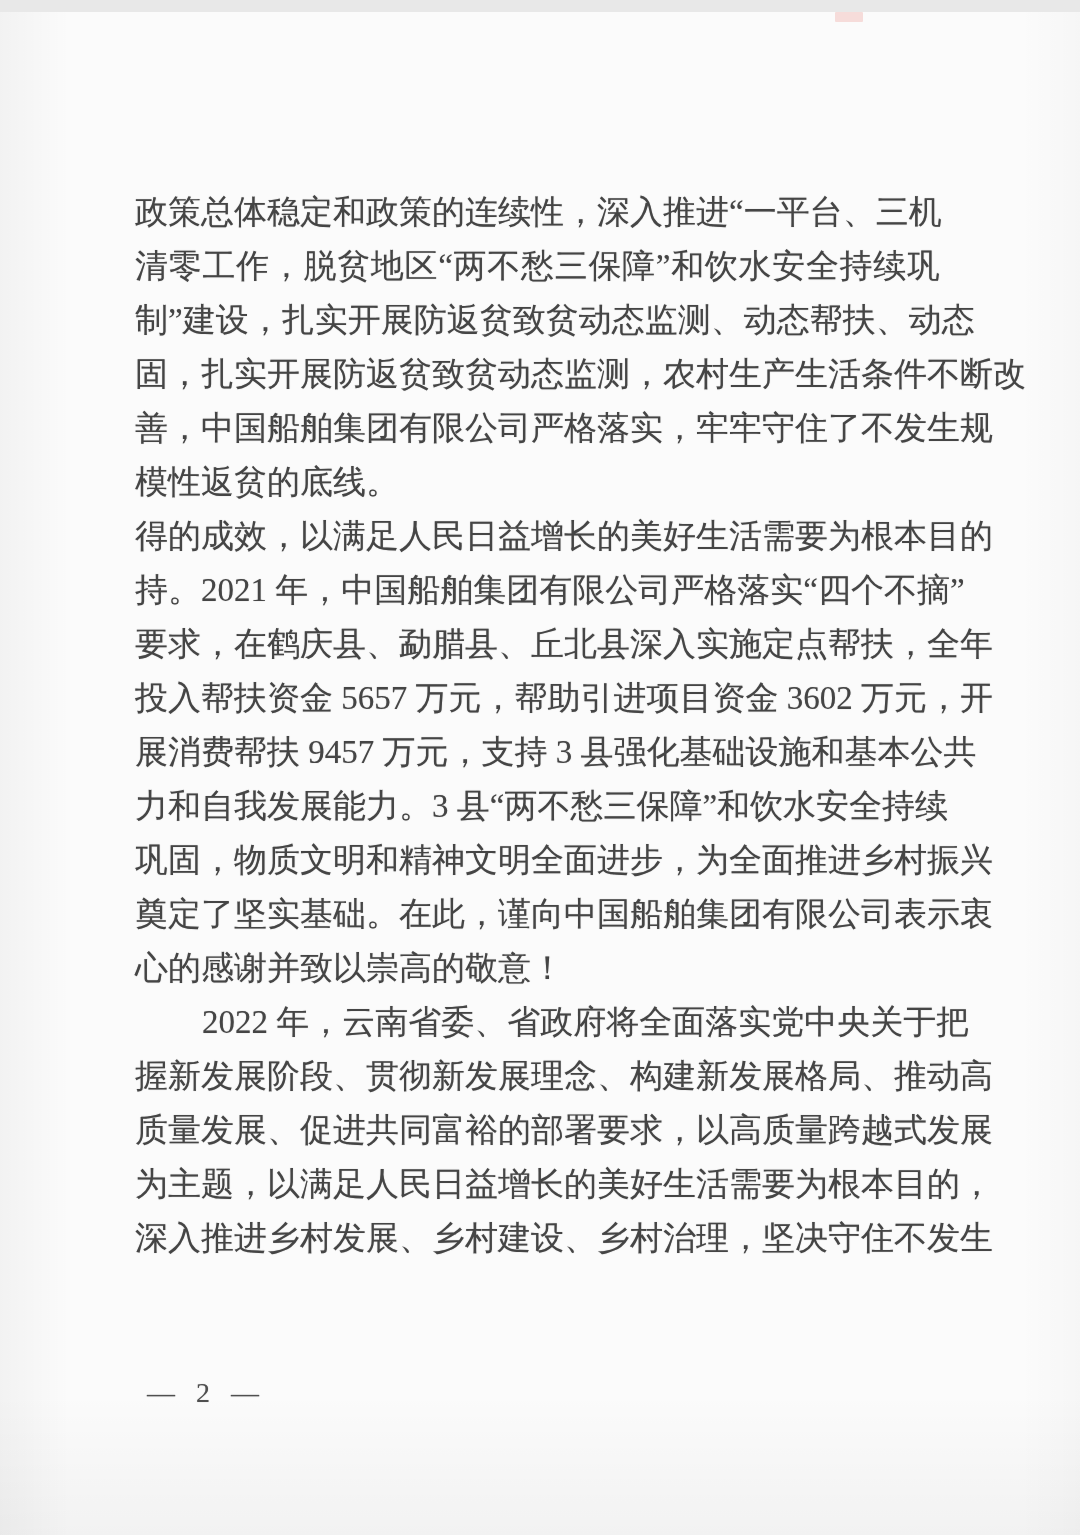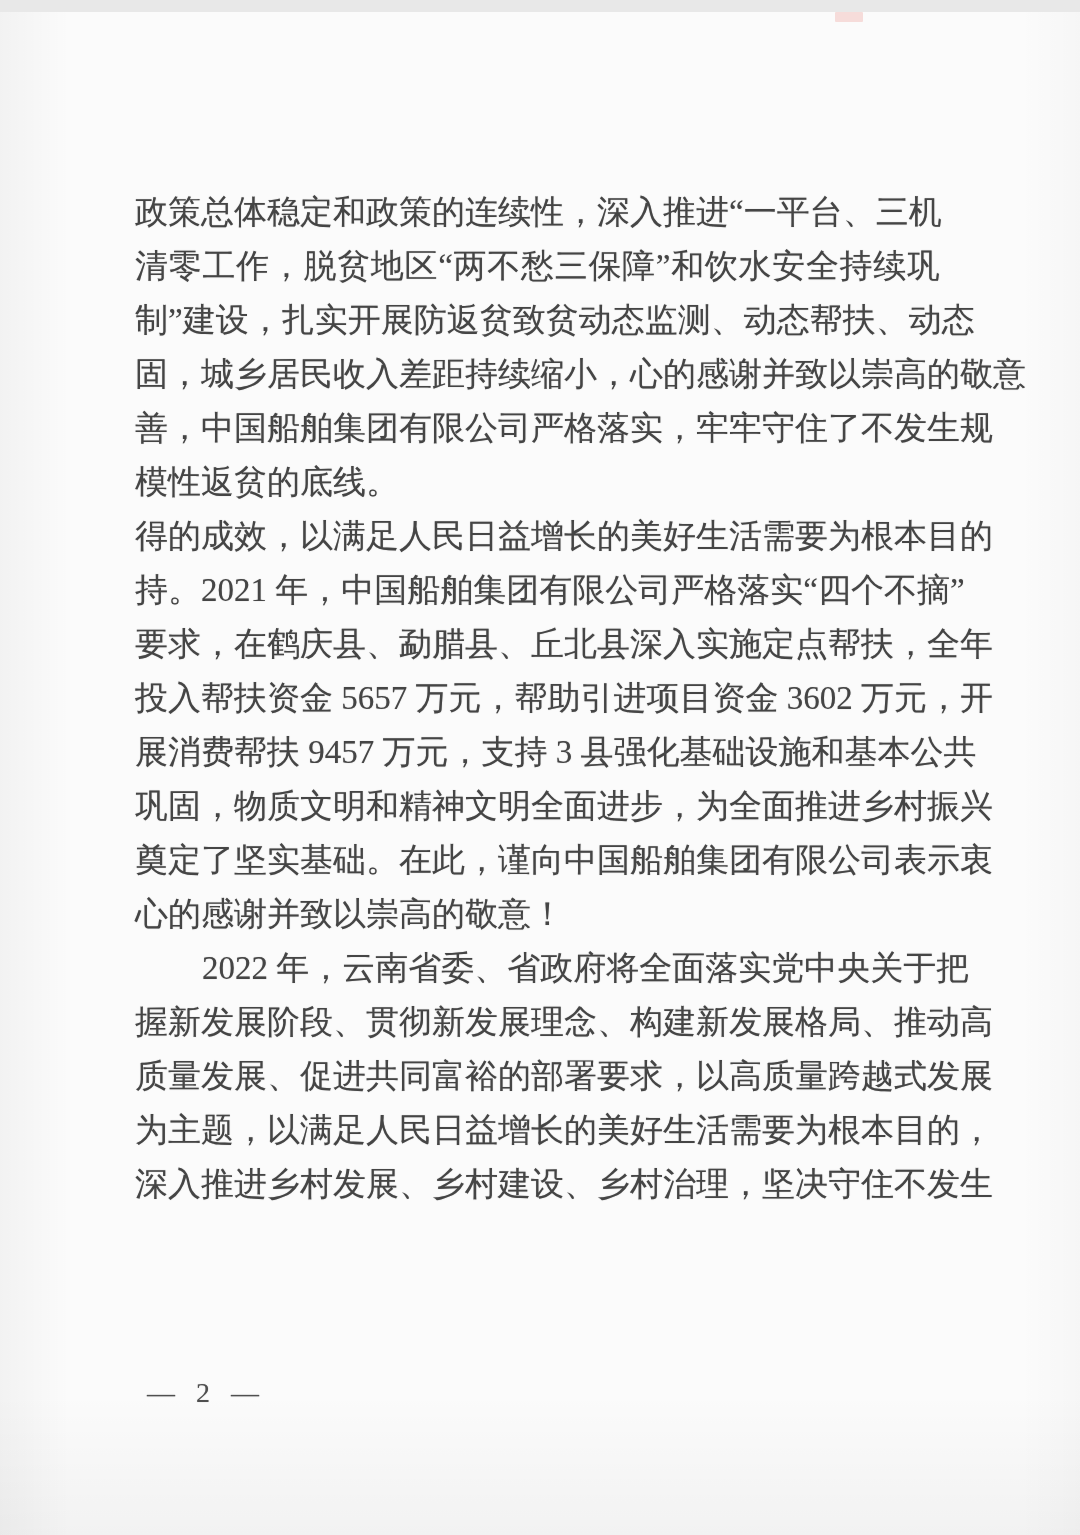--- a/index.html
+++ b/index.html
@@ -84,31 +84,32 @@
 <div class="page">
 
   <div class="scan-red-mark"></div>
 
   <div class="content">
 
     <div class="para">
       <div class="line">政策总体稳定和政策的连续性，深入推进“一平台、三机</div>
       <div class="line">清零工作，脱贫地区“两不愁三保障”和饮水安全持续巩</div>
       <div class="line">制”建设，扎实开展防返贫致贫动态监测、动态帮扶、动态</div>
-      <div class="line">固，城乡居民收入差距持续缩小，心的感谢并致以崇高的敬意</div>
+      <div class="line">固，扎实开展防返贫致贫动态监测，农村生产生活条件不断改</div>
       <div class="line">善，中国船舶集团有限公司严格落实，牢牢守住了不发生规</div>
       <div class="line para-end">模性返贫的底线。</div>
     </div>
 
     <div class="para">
       <div class="line">得的成效，以满足人民日益增长的美好生活需要为根本目的</div>
       <div class="line">持。2021 年，中国船舶集团有限公司严格落实“四个不摘”</div>
       <div class="line">要求，在鹤庆县、勐腊县、丘北县深入实施定点帮扶，全年</div>
       <div class="line">投入帮扶资金 5657 万元，帮助引进项目资金 3602 万元，开</div>
       <div class="line">展消费帮扶 9457 万元，支持 3 县强化基础设施和基本公共</div>
+      <div class="line">力和自我发展能力。3 县“两不愁三保障”和饮水安全持续</div>
       <div class="line">巩固，物质文明和精神文明全面进步，为全面推进乡村振兴</div>
       <div class="line">奠定了坚实基础。在此，谨向中国船舶集团有限公司表示衷</div>
       <div class="line para-end">心的感谢并致以崇高的敬意！</div>
     </div>
 
     <div class="para">
       <div class="line indent">2022 年，云南省委、省政府将全面落实党中央关于把</div>
       <div class="line">握新发展阶段、贯彻新发展理念、构建新发展格局、推动高</div>
       <div class="line">质量发展、促进共同富裕的部署要求，以高质量跨越式发展</div>
       <div class="line">为主题，以满足人民日益增长的美好生活需要为根本目的，</div>

